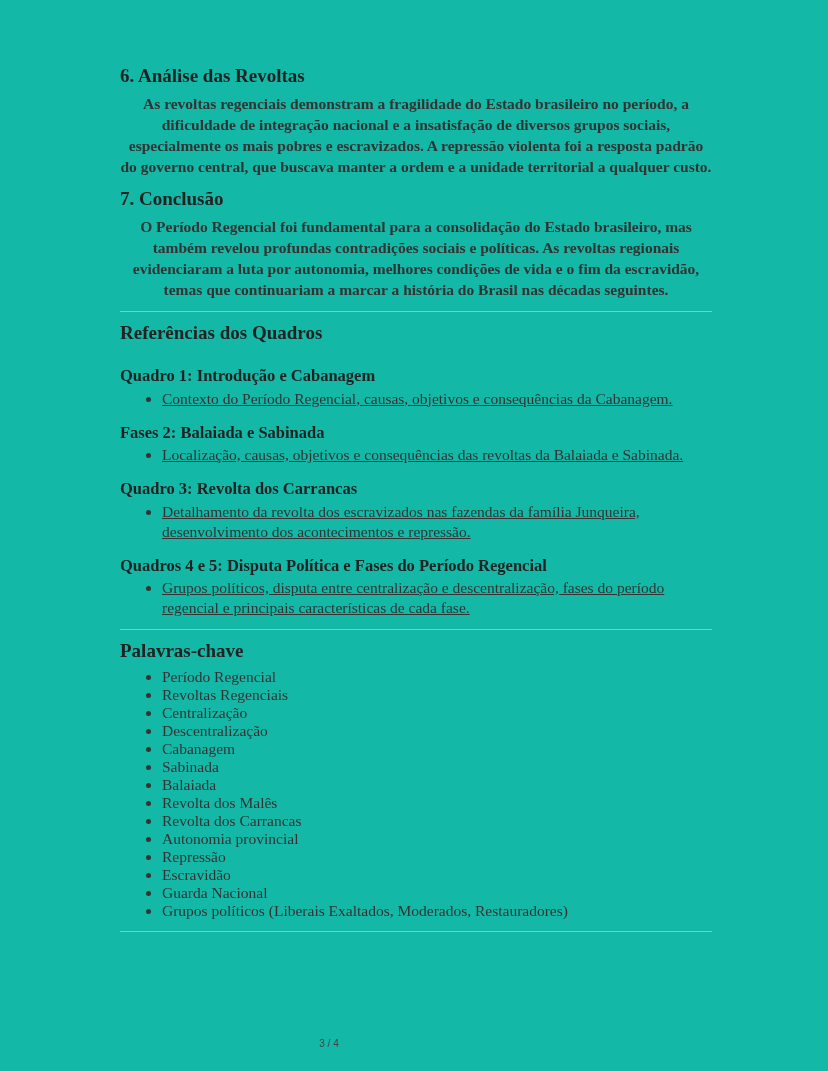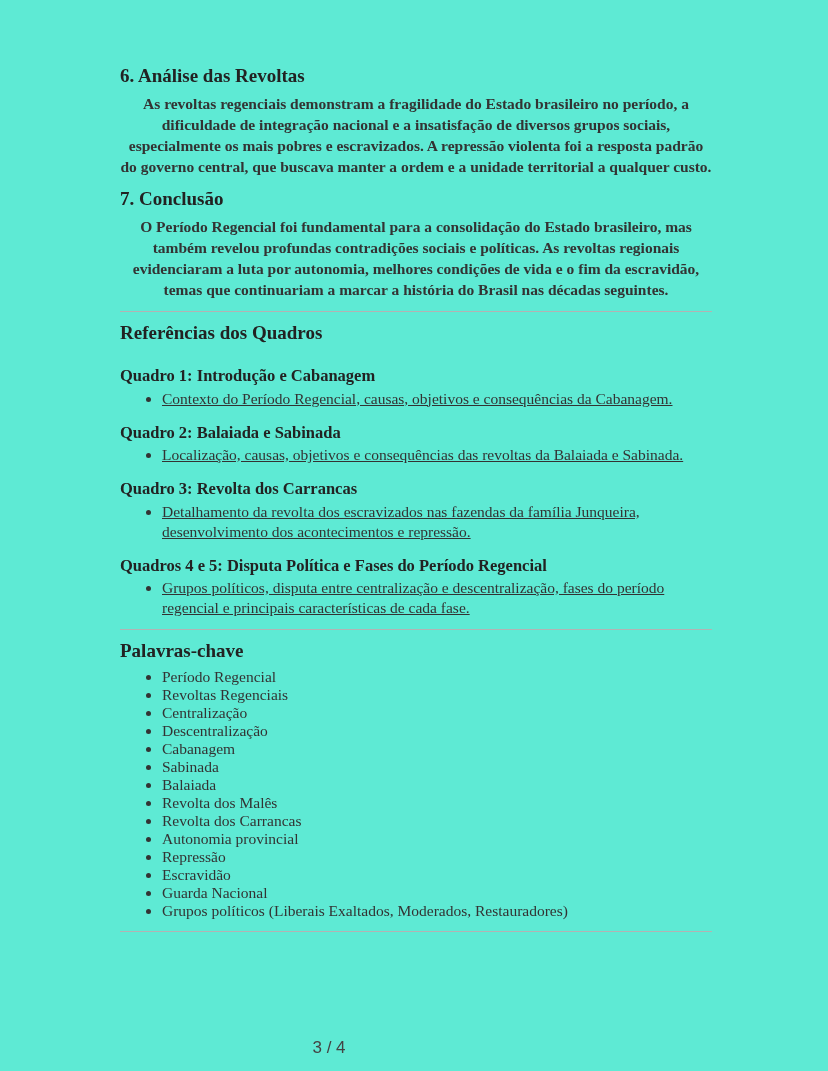--- a/index.html
+++ b/index.html
@@ -1,21 +1,21 @@
 <!DOCTYPE html>
 <html><head>
 <meta charset="utf-8">
 <style>
   * { box-sizing: border-box; margin: 0; padding: 0; }
   html, body { background: #ffffff; }
   .page {
     position: relative;
     width: 828px;
     height: 1071px;
-    background: #5eead4;
+    background: #14b8a6;
     font-family: "Liberation Serif", "DejaVu Serif", serif;
     color: #333333;
     overflow: hidden;
   }
   .content {
     position: absolute;
     left: 120px;
     top: 64px;
     width: 592px;
   }
@@ -70,21 +70,21 @@
     font-size: 15.5px;
     line-height: 18px;
   }
   .footer-pagenum {
     position: absolute;
     top: 1038px;
     left: 0;
     width: 658px;
     text-align: center;
     font-family: "Liberation Sans", "DejaVu Sans", sans-serif;
-    font-size: 17px;
+    font-size: 10px;
     color: #444444;
   }
 </style>
 </head>
 <body>
 
 <div class="page">
   <div class="content">
 
     <div class="section">
@@ -102,21 +102,21 @@
     <div class="references">
       <h2 class="section-heading">Referências dos Quadros</h2>
       <div>
           <div class="ref-block">
             <h3>Quadro 1: Introdução e Cabanagem</h3>
             <ul class="bullets">
               <li>Contexto do Período Regencial, causas, objetivos e consequências da Cabanagem.</li>
             </ul>
           </div>
           <div class="ref-block">
-            <h3>Quadro 2: Balaiada e Sabinada</h3>
+            <h3>Fases 2: Balaiada e Sabinada</h3>
             <ul class="bullets">
               <li>Localização, causas, objetivos e consequências das revoltas da Balaiada e Sabinada.</li>
             </ul>
           </div>
           <div class="ref-block">
             <h3>Quadro 3: Revolta dos Carrancas</h3>
             <ul class="bullets">
               <li>Detalhamento da revolta dos escravizados nas fazendas da família Junqueira, desenvolvimento dos acontecimentos e repressão.</li>
             </ul>
           </div>

